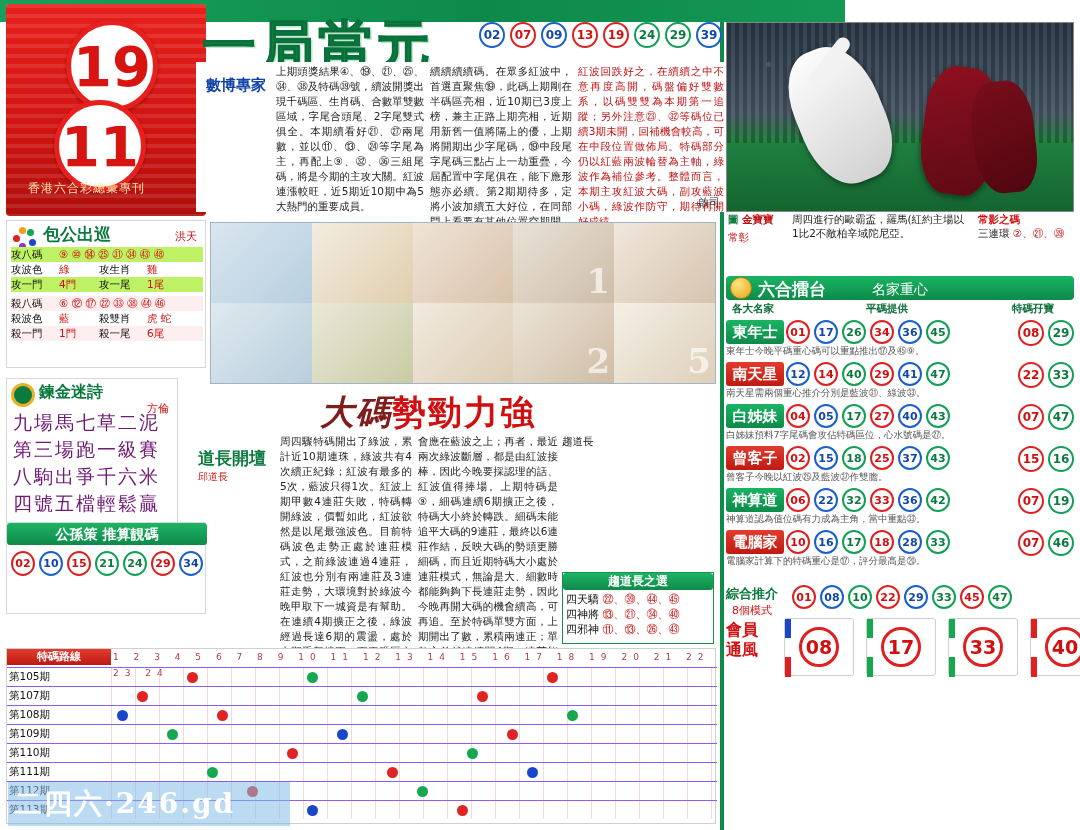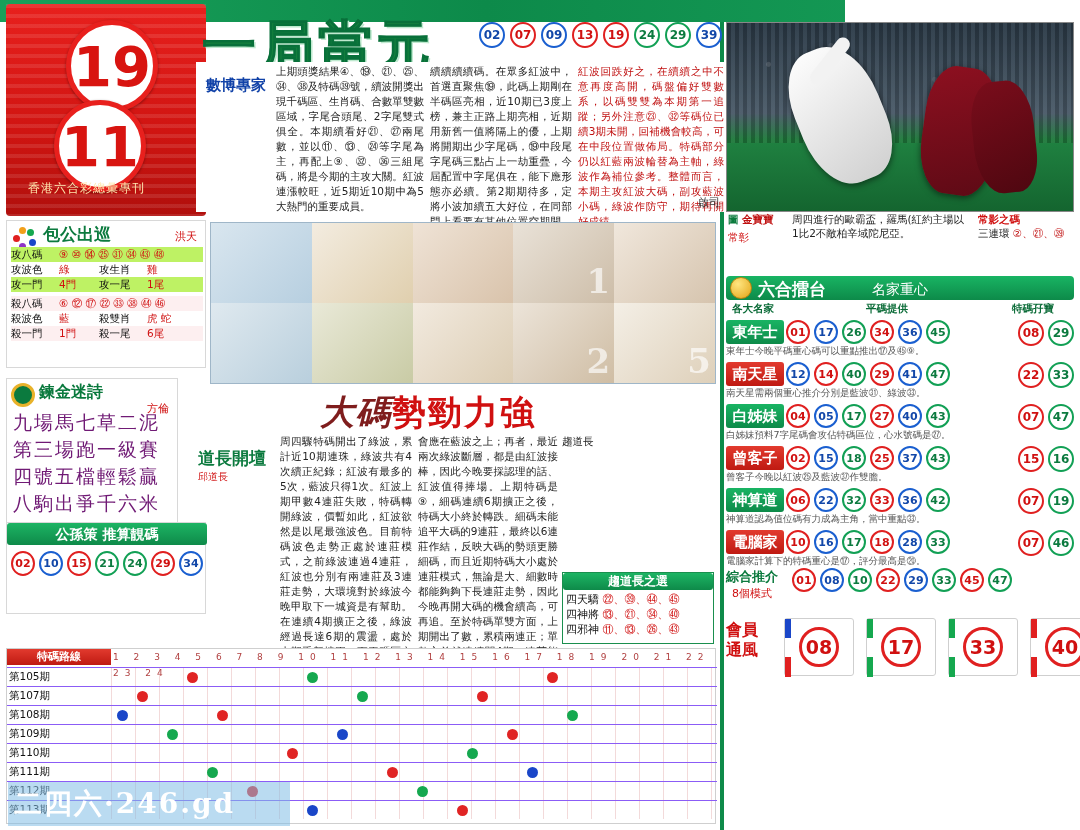--- a/index.html
+++ b/index.html
@@ -259,21 +259,21 @@
   .expert .nm {
     position:absolute; left:0; top:2px; width:58px; height:24px; border-radius:3px;
     color:#fff; font-weight:bold; font-size:15px; text-align:center; line-height:24px;
     font-family:"DejaVu Serif","Liberation Serif",serif;
   }
   .expert .nums { position:absolute; left:60px; top:2px; display:flex; gap:4px; }
   .expert .nums .nball { width:24px; height:24px; font-size:11px; }
   .expert .sp { position:absolute; right:0; top:2px; display:flex; gap:4px; }
   .expert .note { position:absolute; left:0; top:27px; font-size:9.5px; color:#555; }
 
-  .summary { position:absolute; left:726px; top:568px; width:348px; height:42px; }
+  .summary { position:absolute; left:726px; top:585px; width:348px; height:42px; }
   .summary .lbl { position:absolute; left:0; top:0; font-size:13px; font-weight:bold; color:#0b7a3e; }
   .summary .sub { position:absolute; left:6px; top:18px; font-size:11px; color:#d01010; }
   .summary .nums { position:absolute; left:66px; top:0; display:flex; gap:4px; }
   .summary .nums .nball { width:24px; height:24px; font-size:11px; }
 
   .member { position:absolute; left:726px; top:618px; width:348px; height:62px; }
   .member .lbl { position:absolute; left:0; top:2px; font-size:16px; font-weight:bold; color:#d01010;
     font-family:"DejaVu Serif","Liberation Serif",serif; line-height:20px; }
   .mcard {
     position:absolute; top:0; width:70px; height:58px; background:#fff;
@@ -395,22 +395,22 @@
     </div>
   </div>
 
   <div class="lbox lj-box">
     <div class="lj-circle"></div>
     <div class="lj-title">鍊金迷詩</div>
     <div class="lj-author">方倫</div>
     <div class="lj-poem">
       <div>九場馬七草二泥</div>
       <div>第三場跑一級賽</div>
+      <div>八駒出爭千六米</div>
       <div>四號五檔輕鬆贏</div>
-      <div>八駒出爭千六米</div>
     </div>
   </div>
   <div class="lj-foot" style="position:absolute;left:10px;top:500px;width:190px;">
     <span class="lbl">詩句三星</span>
     <span class="nball blue">11</span>
     <span class="nball red">12</span>
     <span class="nball green">33</span>
   </div>
 
   <div class="lbox gs-box">

